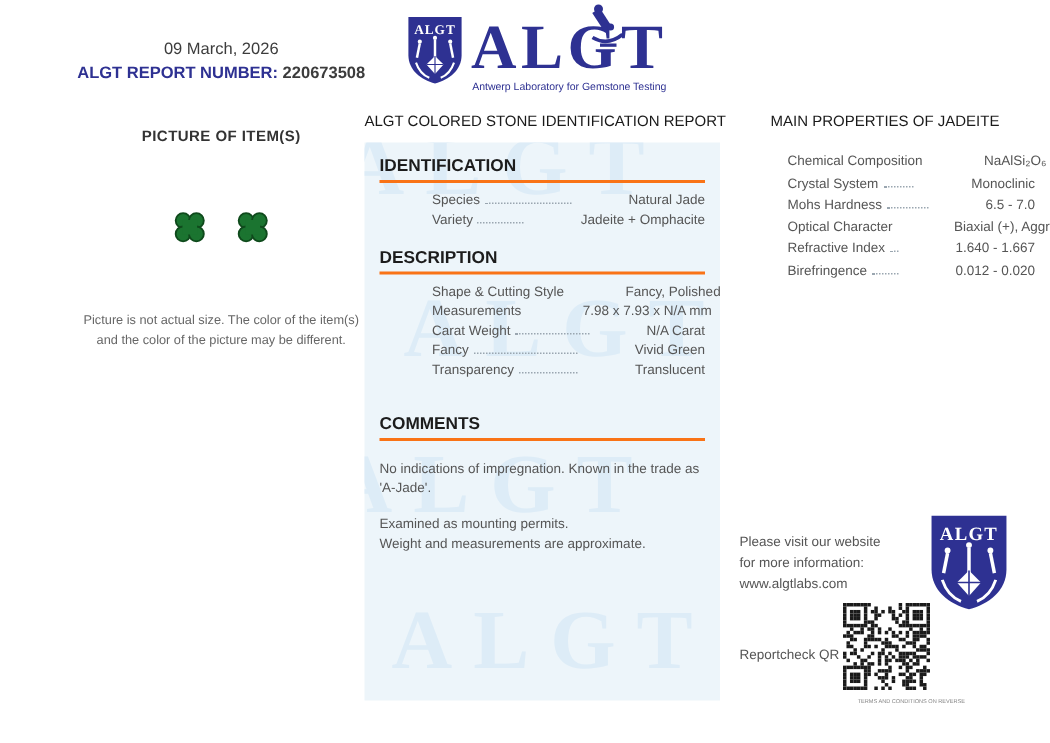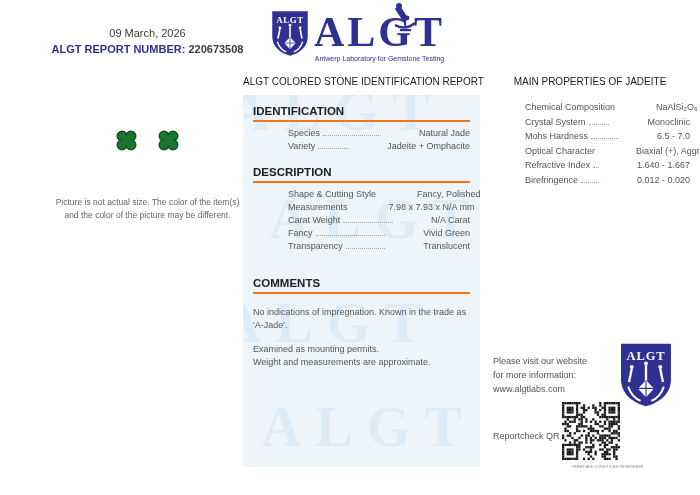--- a/index.html
+++ b/index.html
@@ -102,20 +102,21 @@
         <rect x="6.2" y="4" width="6" height="15" fill="#2e3192" transform="rotate(-33 9 11)"></rect>
         <circle cx="15" cy="16" r="2.4" fill="#2e3192"></circle>
         <path d="M3,23 Q13,29 23,21" stroke="#2e3192" stroke-width="2.4" fill="none"></path>
         <rect x="8" y="27" width="11" height="2.2" fill="#2e3192"></rect>
       </svg>
       <div class="brand-sub">Antwerp Laboratory for Gemstone Testing</div>
     </div>
   </div>
 
   <div class="pic-sec">
+    <div class="pic-title">PICTURE OF ITEM(S)</div>
     <div class="pic-box">
       <svg width="23" height="23" viewBox="0 0 26 26">
         <g fill="#1b7430" stroke="#0f4a1c" stroke-width="1.4">
           <circle cx="8" cy="8" r="5.6"></circle>
             <circle cx="18" cy="8" r="5.6"></circle>
           <circle cx="8" cy="18" r="5.6"></circle>
             <circle cx="18" cy="18" r="5.6"></circle>
         </g>
         <rect x="7.5" y="7.5" width="11" height="11" fill="#1b7430"></rect>
       </svg>

